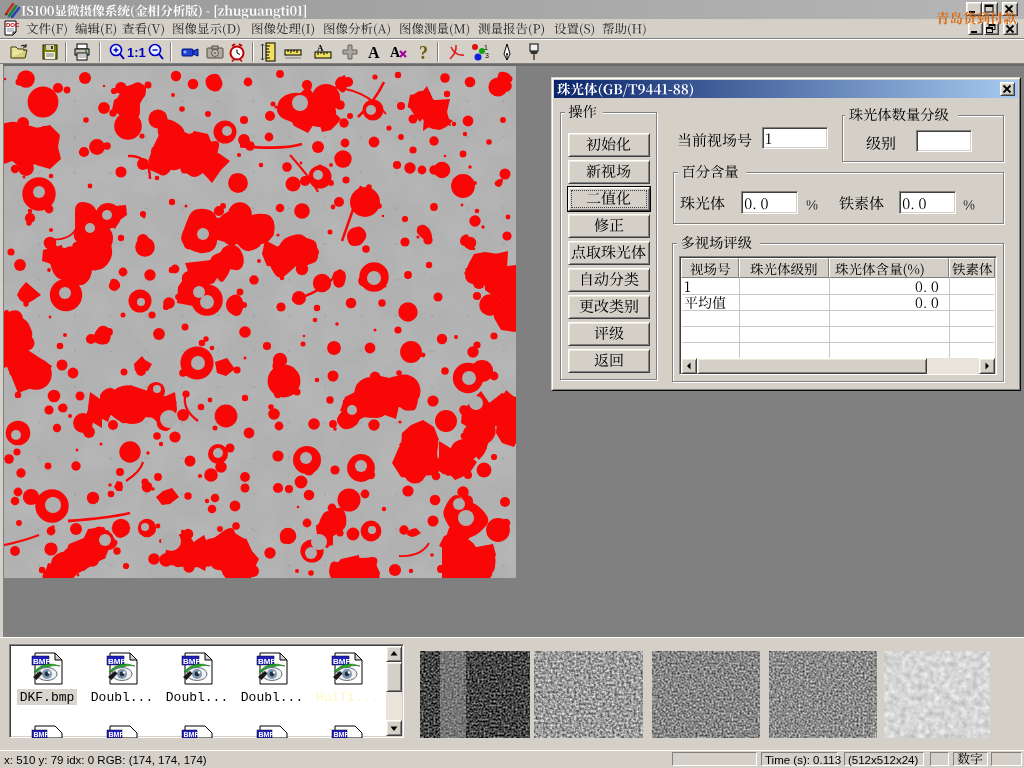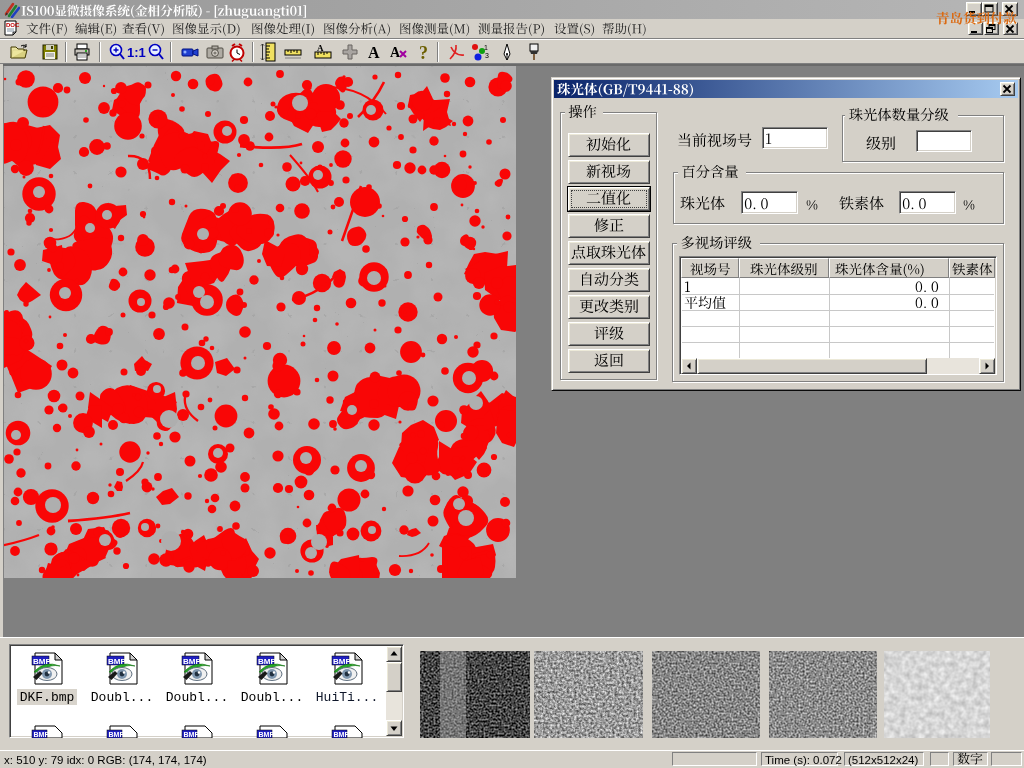--- a/index.html
+++ b/index.html
@@ -1137,21 +1137,21 @@
 <path d="M24 1 l7 7 h-7 z" fill="#d0d0d0" stroke="#000"></path>
 <rect x="1" y="4" width="17" height="9" fill="#2020c0" stroke="#000" stroke-width="0.5"></rect>
 <text x="2" y="11.5" font-size="8" font-weight="bold" fill="#fff" font-family="Liberation Sans">BMP</text>
 <path d="M3 20 Q13 8 29 14 Q20 12 11 18 Q6 21 3 20 Z" fill="#28a828" stroke="#107010" stroke-width="0.6"></path>
 <ellipse cx="16" cy="22" rx="10" ry="6.5" fill="#f0f0f0" stroke="#607080"></ellipse>
 <circle cx="16" cy="22" r="5" fill="#8098b0"></circle>
 <circle cx="16" cy="22" r="2.4" fill="#203040"></circle>
 <circle cx="18" cy="20.5" r="1.2" fill="#fff"></circle>
 <path d="M2 25 l7 -6 l2.5 2.5 l-6 6.5 z" fill="#181818"></path>
 </svg>
-<div class="abs" style="left:315.8px;top:690px;font-family:'Liberation Mono',monospace;font-size:13px;color:#0f172a">HuiTi...</div>
+<div class="abs" style="left:315.8px;top:690px;font-family:'Liberation Mono',monospace;font-size:13px;color:#fef9c3">HuiTi...</div>
 <svg class="abs" style="left:331px;top:725px" width="33" height="13" viewBox="0 0 33 13">
 <path d="M4 1 h20 l7 7 v5 h-27 z" fill="#fff" stroke="#000"></path>
 <rect x="1" y="5" width="15" height="8" fill="#2020c0" stroke="#000" stroke-width="0.5"></rect>
 <text x="2.5" y="11.5" font-size="7" font-weight="bold" fill="#fff" font-family="Liberation Sans">BMP</text>
   </svg>
 <svg class="abs" style="left:420px;top:651px" width="110" height="87" viewBox="0 0 110 87">
 <defs>
       <filter id="tA" x="0" y="0" width="100%" height="100%" color-interpolation-filters="sRGB">
 <feTurbulence type="fractalNoise" baseFrequency="0.5" numOctaves="2" seed="11"></feTurbulence>
 <feColorMatrix type="matrix" values="1.1 0 0 0 -0.28, 1.1 0 0 0 -0.28, 1.1 0 0 0 -0.28, 0 0 0 0 1"></feColorMatrix>
@@ -1193,21 +1193,21 @@
 <feTurbulence type="fractalNoise" baseFrequency="0.18" numOctaves="2" seed="67"></feTurbulence>
 <feColorMatrix type="matrix" values="0.3 0 0 0 0.69, 0.3 0 0 0 0.69, 0.3 0 0 0 0.69, 0 0 0 0 1"></feColorMatrix>
 </filter>
     </defs>
 <rect width="106" height="87" filter="url(#tE)"></rect>
 </svg>
 <div class="abs " style="left:0px;top:750px;width:1024px;height:18px;background:#d4d0c8;border-top:1px solid #fff"></div>
 <div class="abs" style="left:4px;top:754px;font-size:11.5px;color:#000">x: 510 y: 79 idx: 0 RGB: (174, 174, 174)</div>
 <div class="abs" style="left:672px;top:752px;width:85px;height:14px;border:1px solid;border-color:#808080 #ffffff #ffffff #808080"></div>
 <div class="abs" style="left:761px;top:752px;width:77px;height:14px;border:1px solid;border-color:#808080 #ffffff #ffffff #808080"></div>
-<div class="abs" style="left:765px;top:754px;font-size:11.5px;color:#000">Time (s): 0.072</div>
+<div class="abs" style="left:765px;top:754px;font-size:11.5px;color:#000">Time (s): 0.113</div>
 <div class="abs" style="left:844px;top:752px;width:80px;height:14px;border:1px solid;border-color:#808080 #ffffff #ffffff #808080"></div>
 <div class="abs" style="left:848px;top:754px;font-size:11.5px;color:#000">(512x512x24)</div>
 <div class="abs" style="left:930px;top:752px;width:19px;height:14px;border:1px solid;border-color:#808080 #ffffff #ffffff #808080"></div>
 <div class="abs" style="left:953px;top:752px;width:35px;height:14px;border:1px solid;border-color:#808080 #ffffff #ffffff #808080"></div>
 <svg style="position:absolute;left:957px;top:750px;overflow:visible" width="30" height="18" viewBox="0 -13.65 30 18.20">
     <path d="M6.6 -10.0 5.4 -10.5C5.2 -9.8 4.9 -9.0 4.6 -8.5L4.8 -8.4C5.2 -8.8 5.7 -9.3 6.1 -9.8C6.4 -9.8 6.5 -9.9 6.6 -10.0ZM1.3 -10.4 1.1 -10.3C1.5 -9.9 1.9 -9.1 2.0 -8.6C2.7 -8.0 3.5 -9.5 1.3 -10.4ZM3.8 -4.5C4.1 -4.5 4.3 -4.6 4.3 -4.7L3.1 -5.1C3.0 -4.8 2.7 -4.4 2.5 -3.8H0.5L0.7 -3.4H2.3C1.9 -2.8 1.6 -2.2 1.3 -1.8C2.1 -1.7 3.0 -1.4 3.8 -0.9C3.1 -0.2 2.0 0.4 0.7 0.8L0.8 1.0C2.4 0.7 3.5 0.1 4.4 -0.7C4.8 -0.4 5.2 -0.1 5.4 0.1C6.1 0.4 6.4 -0.5 5.0 -1.2C5.5 -1.8 5.9 -2.5 6.2 -3.4C6.4 -3.4 6.6 -3.4 6.7 -3.5L5.8 -4.3L5.3 -3.8H3.4ZM5.3 -3.4C5.1 -2.7 4.8 -2.1 4.3 -1.5C3.8 -1.7 3.1 -1.9 2.2 -1.9C2.5 -2.4 2.9 -2.9 3.2 -3.4ZM9.5 -10.6 8.1 -10.9C7.8 -8.6 7.2 -6.2 6.4 -4.6L6.6 -4.5C7.0 -5.0 7.4 -5.6 7.7 -6.3C8.0 -4.9 8.3 -3.5 8.9 -2.3C8.1 -1.1 7.0 -0.1 5.4 0.8L5.5 1.0C7.2 0.3 8.4 -0.6 9.3 -1.6C9.9 -0.6 10.7 0.3 11.8 1.0C11.9 0.6 12.2 0.4 12.6 0.4L12.6 0.3C11.4 -0.4 10.5 -1.2 9.8 -2.2C10.7 -3.7 11.2 -5.5 11.4 -7.6H12.3C12.5 -7.6 12.6 -7.6 12.7 -7.8C12.2 -8.2 11.6 -8.7 11.6 -8.7L10.9 -8.0H8.4C8.6 -8.7 8.9 -9.5 9.0 -10.3C9.3 -10.3 9.5 -10.4 9.5 -10.6ZM8.2 -7.6H10.5C10.3 -5.8 10.0 -4.3 9.3 -3.0C8.7 -4.1 8.2 -5.4 7.9 -6.8ZM6.2 -8.9 5.6 -8.2H4.1V-10.4C4.4 -10.5 4.6 -10.6 4.6 -10.8L3.3 -10.9V-8.2L0.6 -8.2L0.7 -7.8H2.9C2.4 -6.8 1.5 -5.8 0.5 -5.1L0.6 -4.8C1.7 -5.4 2.6 -6.1 3.3 -6.9V-5.1H3.5C3.8 -5.1 4.1 -5.3 4.1 -5.4V-7.3C4.7 -6.8 5.4 -6.1 5.7 -5.5C6.6 -5.0 7.0 -6.7 4.1 -7.6V-7.8H6.8C7.0 -7.8 7.1 -7.9 7.2 -8.0C6.8 -8.4 6.2 -8.9 6.2 -8.9Z M18.7 -10.9 18.6 -10.8C19.0 -10.4 19.5 -9.7 19.6 -9.1C20.4 -8.4 21.3 -10.3 18.7 -10.9ZM15.2 -9.5 15.0 -9.5C15.0 -8.7 14.5 -7.9 14.0 -7.6C13.7 -7.5 13.5 -7.2 13.7 -6.9C13.8 -6.6 14.3 -6.6 14.7 -6.8C15.0 -7.1 15.4 -7.6 15.4 -8.5H23.9C23.7 -8.0 23.4 -7.4 23.2 -6.9L23.4 -6.9C23.9 -7.2 24.6 -7.9 25.0 -8.3C25.2 -8.3 25.4 -8.3 25.5 -8.4L24.4 -9.4L23.9 -8.9H15.3C15.3 -9.1 15.3 -9.3 15.2 -9.5ZM24.2 -4.5 23.6 -3.7H19.9V-4.9C20.2 -4.9 20.3 -5.0 20.4 -5.2C21.2 -5.6 22.1 -6.1 22.7 -6.5C23.0 -6.5 23.1 -6.5 23.2 -6.6L22.2 -7.6L21.6 -7.0H15.8L15.9 -6.6H21.4C21.0 -6.1 20.5 -5.6 20.0 -5.3L19.1 -5.3V-3.7H13.6L13.7 -3.3H19.1V-0.3C19.1 -0.1 19.0 -0.0 18.7 -0.0C18.4 -0.0 16.8 -0.1 16.8 -0.1V0.1C17.5 0.2 17.9 0.2 18.1 0.4C18.3 0.5 18.4 0.8 18.4 1.0C19.8 0.9 19.9 0.5 19.9 -0.2V-3.3H25.1C25.2 -3.3 25.4 -3.4 25.4 -3.5C24.9 -4.0 24.2 -4.5 24.2 -4.5Z" fill="#000"></path>
   </svg>
 <div class="abs" style="left:991px;top:752px;width:31px;height:14px;border:1px solid;border-color:#808080 #ffffff #ffffff #808080"></div>
 <svg style="position:absolute;left:936px;top:9px;overflow:visible" width="85" height="19" viewBox="0 -14.18 85 18.90">
     <path d="M4.7 -3.4H9.0V-2.1H4.7ZM4.7 -3.8V-5.0H9.0V-3.8ZM3.1 -5.4V1.2H3.3C4.0 1.2 4.7 0.8 4.7 0.7V-1.7H9.0V-0.6C9.0 -0.4 8.9 -0.4 8.7 -0.4C8.4 -0.4 6.9 -0.5 6.9 -0.5V-0.3C7.6 -0.2 7.9 0.0 8.2 0.2C8.4 0.4 8.5 0.7 8.5 1.2C10.3 1.0 10.6 0.5 10.6 -0.5V-4.8C10.9 -4.8 11.1 -5.0 11.1 -5.1L9.6 -6.2L8.9 -5.4H4.8L3.1 -6.1ZM1.9 -8.6 2.0 -8.2H5.9V-6.9H0.5L0.6 -6.5H12.6C12.9 -6.5 13.0 -6.6 13.0 -6.7C12.5 -7.2 11.5 -8.0 11.5 -8.0L10.7 -6.9H7.5V-8.2H11.5C11.7 -8.2 11.9 -8.3 11.9 -8.4C11.4 -8.9 10.5 -9.6 10.5 -9.6L9.7 -8.6H7.5V-9.8H12.0C12.2 -9.8 12.4 -9.9 12.4 -10.0C11.8 -10.5 10.9 -11.2 10.9 -11.2L10.1 -10.2H7.5V-10.9C7.9 -11.0 8.0 -11.1 8.0 -11.3L5.9 -11.5V-10.2H1.4L1.5 -9.8H5.9V-8.6Z M18.4 -8.8 18.3 -8.7C18.8 -8.3 19.3 -7.6 19.5 -6.9C21.0 -6.1 22.0 -8.8 18.4 -8.8ZM20.0 -4.0 18.1 -4.2V-1.0H16.5V-3.0C16.8 -3.1 17.0 -3.2 17.0 -3.4L15.1 -3.6V-1.2C14.9 -1.1 14.7 -0.9 14.6 -0.8L16.1 0.0L16.6 -0.6H21.2V-0.3H21.4C22.0 -0.3 22.7 -0.5 22.7 -0.6V-3.2C23.0 -3.2 23.1 -3.3 23.2 -3.5L21.2 -3.7V-1.0H19.5V-3.6C19.9 -3.7 20.0 -3.8 20.0 -4.0ZM20.8 -11.2 18.6 -11.6C18.6 -11.1 18.5 -10.3 18.5 -9.8H17.8L16.0 -10.5V-5.2C15.9 -5.1 15.8 -5.0 15.7 -4.9L17.3 -4.1L17.7 -4.7H24.4C24.2 -2.0 23.9 -0.5 23.5 -0.2C23.4 -0.1 23.3 -0.1 23.1 -0.1C22.8 -0.1 22.1 -0.1 21.6 -0.2V0.0C22.1 0.1 22.5 0.3 22.7 0.5C22.9 0.7 22.9 0.9 22.9 1.3C23.7 1.2 24.2 1.2 24.7 0.9C25.4 0.3 25.7 -1.1 25.9 -4.5C26.2 -4.5 26.4 -4.6 26.5 -4.7L25.1 -5.9L24.2 -5.1H17.6V-9.4H22.8C22.7 -7.9 22.4 -7.1 22.2 -6.9C22.1 -6.8 22.0 -6.8 21.8 -6.8C21.5 -6.8 20.8 -6.8 20.5 -6.8V-6.6C20.9 -6.5 21.2 -6.4 21.4 -6.2C21.6 -6.0 21.6 -5.8 21.6 -5.4C22.3 -5.4 22.8 -5.5 23.3 -5.7C23.9 -6.2 24.1 -7.1 24.3 -9.2C24.6 -9.2 24.7 -9.3 24.8 -9.4L23.4 -10.6L22.7 -9.8H19.3C19.6 -10.2 20.0 -10.5 20.2 -10.8C20.5 -10.8 20.7 -10.9 20.8 -11.2Z M35.1 -3.9 33.1 -4.4C33.0 -1.5 32.8 -0.2 27.6 0.9L27.7 1.1C31.5 0.7 33.1 0.0 33.9 -1.1C35.9 -0.5 37.3 0.3 38.1 0.9C39.6 2.0 42.1 -0.9 34.0 -1.3C34.4 -1.9 34.5 -2.7 34.6 -3.6C34.9 -3.6 35.1 -3.8 35.1 -3.9ZM31.1 -1.1V-4.9H36.4V-1.1H36.7C37.2 -1.1 38.0 -1.4 38.0 -1.5V-4.7C38.2 -4.7 38.4 -4.8 38.5 -4.9L37.0 -6.0L36.3 -5.3H31.2L29.6 -5.9V-0.6H29.8C30.4 -0.6 31.1 -1.0 31.1 -1.1ZM32.6 -10.7 30.7 -11.5C30.1 -10.2 28.8 -8.5 27.4 -7.3L27.5 -7.2C28.3 -7.5 29.1 -7.9 29.8 -8.4V-5.9H30.1C30.7 -5.9 31.3 -6.1 31.3 -6.2V-9.0C31.5 -9.1 31.7 -9.2 31.7 -9.3L31.1 -9.5C31.5 -9.8 31.8 -10.2 32.1 -10.5C32.4 -10.5 32.5 -10.6 32.6 -10.7ZM35.7 -11.3 33.8 -11.5V-8.4C33.1 -8.0 32.3 -7.6 31.6 -7.2L31.6 -7.1C32.4 -7.2 33.1 -7.5 33.8 -7.7V-7.3C33.8 -6.3 34.2 -6.1 35.6 -6.1H37.1C39.5 -6.1 40.1 -6.3 40.1 -6.9C40.1 -7.2 39.9 -7.3 39.5 -7.5L39.5 -8.6H39.3C39.1 -8.1 38.9 -7.6 38.8 -7.5C38.7 -7.4 38.6 -7.4 38.4 -7.4C38.2 -7.3 37.7 -7.3 37.2 -7.3H35.8C35.4 -7.3 35.3 -7.4 35.3 -7.6V-8.3C36.5 -8.8 37.5 -9.3 38.3 -9.8C38.7 -9.7 39.0 -9.8 39.1 -9.9L37.2 -11.0C36.7 -10.5 36.1 -10.0 35.3 -9.4V-11.0C35.6 -11.0 35.7 -11.1 35.7 -11.3Z M53.5 -11.1 51.5 -11.3V-0.7C51.5 -0.5 51.4 -0.5 51.2 -0.5C50.9 -0.5 49.5 -0.6 49.5 -0.6V-0.4C50.1 -0.3 50.4 -0.1 50.7 0.1C50.9 0.4 51.0 0.8 51.0 1.2C52.8 1.1 53.0 0.5 53.0 -0.6V-10.7C53.4 -10.8 53.5 -10.9 53.5 -11.1ZM50.8 -10.1 48.9 -10.3V-1.8H49.2C49.7 -1.8 50.3 -2.1 50.3 -2.2V-9.7C50.7 -9.8 50.8 -9.9 50.8 -10.1ZM47.1 -11.3 46.3 -10.2H41.1L41.2 -9.8H43.6C43.3 -9.0 42.4 -7.6 41.7 -7.2C41.6 -7.1 41.3 -7.0 41.3 -7.0L42.1 -5.3C42.2 -5.3 42.3 -5.4 42.4 -5.6L43.8 -6.0V-4.0H41.2L41.4 -3.6H43.8V-1.3C42.6 -1.2 41.6 -1.0 41.0 -1.0L41.8 0.9C41.9 0.9 42.1 0.8 42.2 0.6C45.2 -0.4 47.2 -1.2 48.5 -1.8L48.5 -2.0L45.4 -1.6V-3.6H47.9C48.1 -3.6 48.2 -3.7 48.3 -3.8C47.7 -4.4 46.8 -5.1 46.8 -5.1L46.0 -4.0H45.4V-5.5C45.7 -5.5 45.8 -5.7 45.8 -5.8L43.9 -6.0C45.0 -6.3 46.0 -6.6 46.7 -6.9C46.8 -6.5 46.9 -6.2 46.9 -5.9C48.3 -4.8 49.6 -7.7 45.7 -8.8L45.5 -8.7C45.9 -8.3 46.3 -7.8 46.6 -7.2C45.0 -7.1 43.5 -7.0 42.5 -7.0C43.4 -7.5 44.5 -8.4 45.2 -9.1C45.5 -9.1 45.6 -9.2 45.7 -9.4L43.9 -9.8H48.2C48.4 -9.8 48.5 -9.9 48.5 -10.0C48.0 -10.6 47.1 -11.3 47.1 -11.3Z M59.2 -6.3 59.0 -6.2C59.7 -5.3 60.4 -4.1 60.5 -3.0C62.0 -1.8 63.3 -4.8 59.2 -6.3ZM63.3 -11.3V-7.9H58.3L58.4 -7.5H63.3V-1.0C63.3 -0.8 63.2 -0.7 63.0 -0.7C62.6 -0.7 60.6 -0.8 60.6 -0.8V-0.6C61.5 -0.5 61.9 -0.3 62.2 -0.0C62.5 0.2 62.6 0.6 62.6 1.2C64.7 1.0 65.0 0.3 65.0 -0.8V-7.5H66.9C67.1 -7.5 67.3 -7.6 67.3 -7.7C66.8 -8.2 65.9 -9.1 65.9 -9.1L65.1 -7.9H65.0V-10.7C65.3 -10.8 65.4 -10.9 65.5 -11.1ZM57.1 -11.5C56.6 -8.8 55.5 -6.2 54.3 -4.5L54.5 -4.4C55.1 -4.8 55.6 -5.3 56.1 -5.9V1.2H56.4C57.0 1.2 57.6 0.9 57.7 0.8V-7.0C57.9 -7.1 58.0 -7.2 58.1 -7.3L57.3 -7.6C57.9 -8.5 58.4 -9.4 58.8 -10.5C59.1 -10.5 59.3 -10.6 59.3 -10.8Z M72.8 -7.0 72.1 -6.1H68.7L68.8 -5.7H73.8C74.0 -5.7 74.1 -5.8 74.1 -5.9C73.6 -6.4 72.8 -7.0 72.8 -7.0ZM72.5 -3.3 72.3 -3.2C72.7 -2.6 73.0 -1.8 73.0 -1.1C74.2 0.0 75.7 -2.4 72.5 -3.3ZM78.2 -7.1 76.3 -7.5C76.2 -4.2 76.1 -1.4 73.3 1.0L73.4 1.2C76.5 -0.4 77.3 -2.5 77.5 -4.9C77.7 -2.2 78.2 0.1 79.4 1.2C79.5 0.3 80.0 -0.3 80.7 -0.5L80.7 -0.6C78.7 -1.7 77.9 -3.6 77.7 -6.5L77.7 -6.8C78.0 -6.8 78.2 -6.9 78.2 -7.1ZM77.8 -10.9 75.8 -11.5C75.6 -9.3 75.0 -7.2 74.2 -5.7L74.4 -5.6C75.2 -6.3 75.8 -7.2 76.3 -8.2H78.9C78.7 -7.4 78.5 -6.4 78.4 -5.8L78.5 -5.7C79.1 -6.3 79.9 -7.2 80.3 -7.9C80.5 -7.9 80.7 -8.0 80.8 -8.1L79.5 -9.3L78.8 -8.6H76.5C76.8 -9.2 77.1 -9.9 77.3 -10.6C77.6 -10.6 77.8 -10.7 77.8 -10.9ZM73.5 -5.2 72.8 -4.2H67.9L68.1 -3.8H70.6V-2.9L68.8 -3.4C68.6 -2.2 68.2 -0.9 67.8 -0.1L68.0 0.0C68.8 -0.6 69.6 -1.5 70.1 -2.6C70.4 -2.6 70.5 -2.7 70.6 -2.8V-0.6C70.6 -0.4 70.6 -0.3 70.4 -0.3C70.1 -0.3 69.2 -0.4 69.2 -0.4V-0.2C69.8 -0.1 70.0 0.0 70.1 0.2C70.3 0.4 70.3 0.8 70.3 1.2C71.9 1.1 72.1 0.5 72.1 -0.5V-3.8H74.6C74.8 -3.8 74.9 -3.9 75.0 -4.0C74.4 -4.5 73.5 -5.2 73.5 -5.2ZM73.5 -10.8 72.8 -9.8H72.1V-10.9C72.4 -11.0 72.5 -11.1 72.6 -11.3L70.6 -11.4V-9.8H68.0L68.1 -9.4H70.6V-7.8H68.4L68.5 -7.4H74.2C74.4 -7.4 74.5 -7.5 74.5 -7.7C74.0 -8.1 73.3 -8.7 73.3 -8.7L72.5 -7.8H72.1V-9.4H74.5C74.7 -9.4 74.8 -9.5 74.9 -9.6C74.4 -10.1 73.5 -10.8 73.5 -10.8Z" fill="#db6a12"></path>

